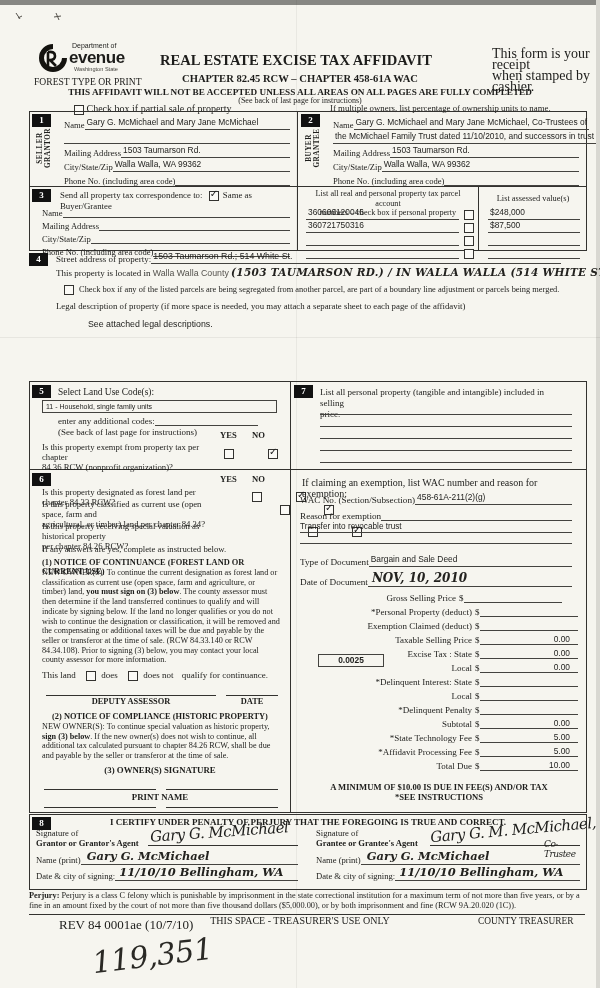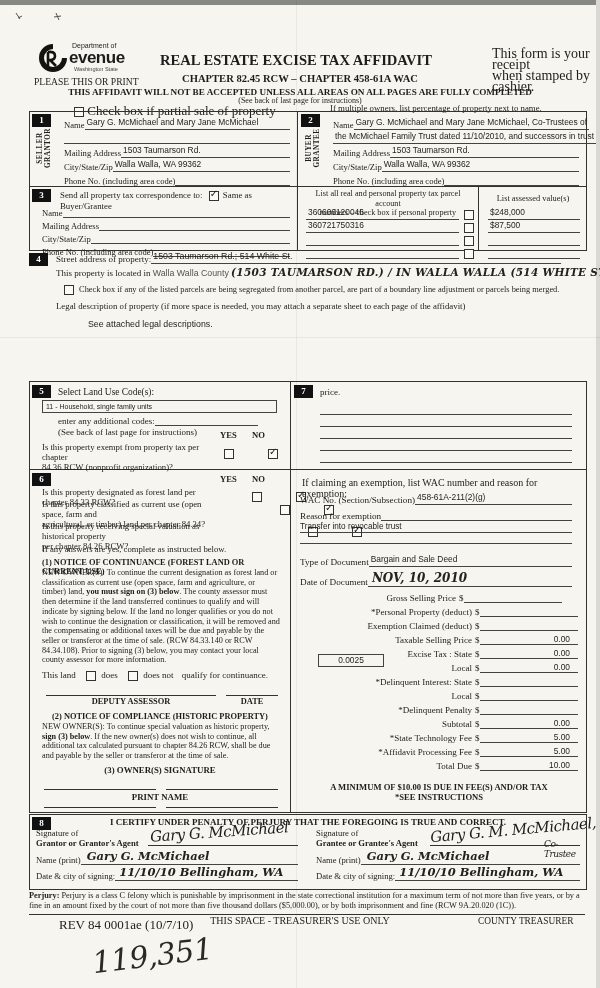--- a/index.html
+++ b/index.html
@@ -59,29 +59,29 @@
     <div class="abs san b" style="left:33px;top:8px;font-size:17px;letter-spacing:-0.5px;">evenue</div>
     <div class="abs san" style="left:38px;top:26px;font-size:5.6px;color:#45443f;">Washington State</div>
   </div>
 
   <div class="abs b ctr" style="left:126px;top:52px;width:340px;font-size:14.6px;">REAL ESTATE EXCISE TAX AFFIDAVIT</div>
   <div class="abs b ctr" style="left:130px;top:73px;width:340px;font-size:10.6px;">CHAPTER 82.45 RCW – CHAPTER 458-61A WAC</div>
   <div class="abs" style="left:492px;top:48px;font-size:14px;line-height:11px;">
     <div>This form is your receipt</div>
     <div>when stamped by cashier.</div>
   </div>
-  <div class="abs" style="left:34px;top:76px;font-size:9.6px;">PLEASE THIS OR PRINT</div>
+  <div class="abs" style="left:34px;top:76px;font-size:9.6px;">FOREST TYPE OR PRINT</div>
   <div class="abs b ctr" style="left:0;top:87px;width:600px;font-size:9.2px;">THIS AFFIDAVIT WILL NOT BE ACCEPTED UNLESS ALL AREAS ON ALL PAGES ARE FULLY COMPLETED</div>
   <div class="abs ctr" style="left:0;top:96px;width:600px;font-size:8px;">(See back of last page for instructions)</div>
 
-  <div class="abs" style="left:74px;top:103px;font-size:13px;">
+  <div class="abs" style="left:74px;top:103px;font-size:10px;">
     <span class="cb"></span>
     <span>Check box if partial sale of property</span>
   </div>
-  <div class="abs" style="left:330px;top:103px;font-size:8.8px;">If multiple owners, list percentage of property next to name.</div>
+  <div class="abs" style="left:330px;top:103px;font-size:8.8px;">If multiple owners, list percentage of ownership units to name.</div>
 
   <div class="abs box" style="left:29px;top:111px;width:556px;height:138px;background:transparent;">
     <div class="abs" style="left:267px;top:0;width:1.4px;height:138px;background:#33322f;"></div>
     <div class="abs" style="left:0;top:74px;width:268px;height:1.4px;background:#33322f;"></div>
     <div class="abs" style="left:267px;top:74px;width:289px;height:1.4px;background:#33322f;"></div>
     <div class="abs" style="left:448px;top:74px;width:1.4px;height:64px;background:#33322f;"></div>
 
     <span class="badge abs" style="left:2px;top:2px;">1</span>
     <div class="vlab" style="left:-8px;top:28px;width:44px;">
       <div>SELLER</div>
@@ -292,20 +292,21 @@
     <div class="abs b ctr" style="left:6px;top:383px;width:248px;font-size:8.8px;">(3)  OWNER(S) SIGNATURE</div>
     <div class="abs" style="left:14px;top:406px;width:112px;border-bottom:1px solid #33322f;height:1px;"></div>
     <div class="abs" style="left:136px;top:406px;width:112px;border-bottom:1px solid #33322f;height:1px;"></div>
     <div class="abs b ctr" style="left:6px;top:410px;width:248px;font-size:8.8px;">PRINT NAME</div>
     <div class="abs" style="left:14px;top:424px;width:112px;border-bottom:1px solid #33322f;height:1px;"></div>
     <div class="abs" style="left:136px;top:424px;width:112px;border-bottom:1px solid #33322f;height:1px;"></div>
 
     
     <span class="badge abs" style="left:264px;top:3px;">7</span>
     <div class="abs" style="left:290px;top:5px;width:250px;font-size:9px;line-height:11px;">
+      <div>List all  personal property (tangible and intangible) included in selling</div>
         <div>price.</div>
     </div>
     <div class="abs" style="left:290px;top:31px;width:252px;border-bottom:1px solid #44433f;height:1px;"></div>
     <div class="abs" style="left:290px;top:43px;width:252px;border-bottom:1px solid #44433f;height:1px;"></div>
     <div class="abs" style="left:290px;top:55px;width:252px;border-bottom:1px solid #44433f;height:1px;"></div>
     <div class="abs" style="left:290px;top:67px;width:252px;border-bottom:1px solid #44433f;height:1px;"></div>
     <div class="abs" style="left:290px;top:79px;width:252px;border-bottom:1px solid #44433f;height:1px;"></div>
 
     <div class="abs" style="left:254px;top:95px;width:270px;font-size:10px;margin-left:18px;">If claiming an exemption, list WAC number and reason for exemption:</div>
     <div class="abs row" style="left:270px;top:110px;width:272px;height:13px;">
@@ -347,21 +348,21 @@
     <div class="feerow" style="left:280px;top:252px;width:268px;">
       <span class="feelabel">Taxable Selling Price</span>
         <span class="dollar">$</span>
       <span class="feeline">0.00</span>
     </div>
     <div class="feerow" style="left:280px;top:266px;width:268px;">
       <span class="feelabel">Excise Tax : State</span>
         <span class="dollar">$</span>
       <span class="feeline">0.00</span>
     </div>
-    <div class="abs san ctr" style="left:288px;top:272px;width:64px;height:11px;border:1px solid #44433f;font-size:8.4px;line-height:11px;">0.0025</div>
+    <div class="abs san ctr" style="left:288px;top:272px;width:64px;height:11px;border:1px solid #44433f;font-size:8.4px;line-height:11px;font-weight:bold;">0.0025</div>
     <div class="feerow" style="left:280px;top:280px;width:268px;">
       <span class="feelabel">Local</span>
         <span class="dollar">$</span>
       <span class="feeline">0.00</span>
     </div>
     <div class="feerow" style="left:280px;top:294px;width:268px;">
       <span class="feelabel">*Delinquent Interest: State</span>
         <span class="dollar">$</span>
       <span class="feeline"></span>
     </div>

